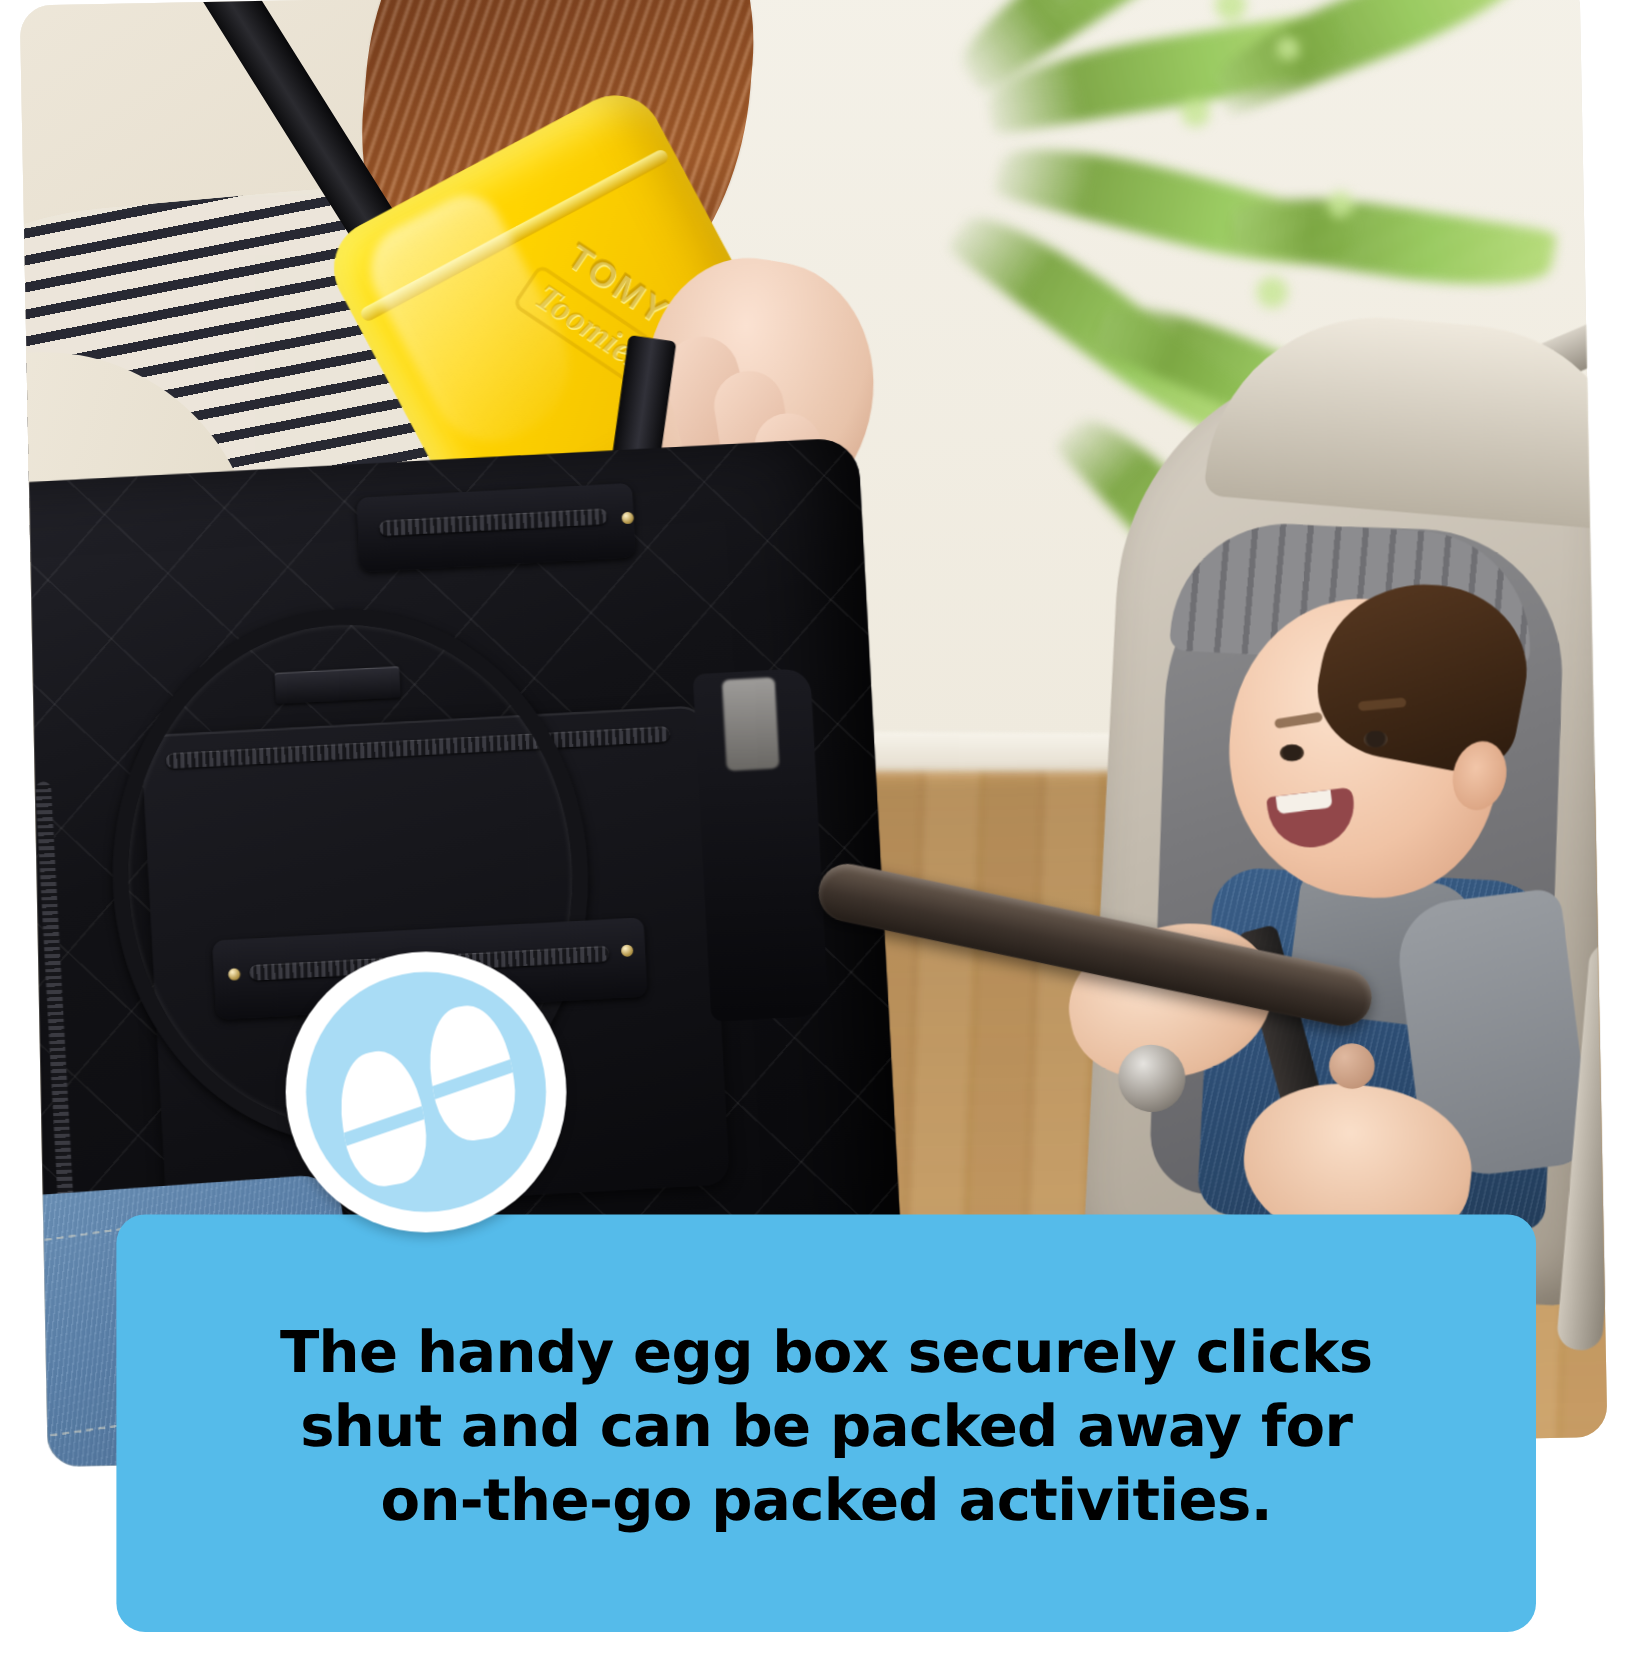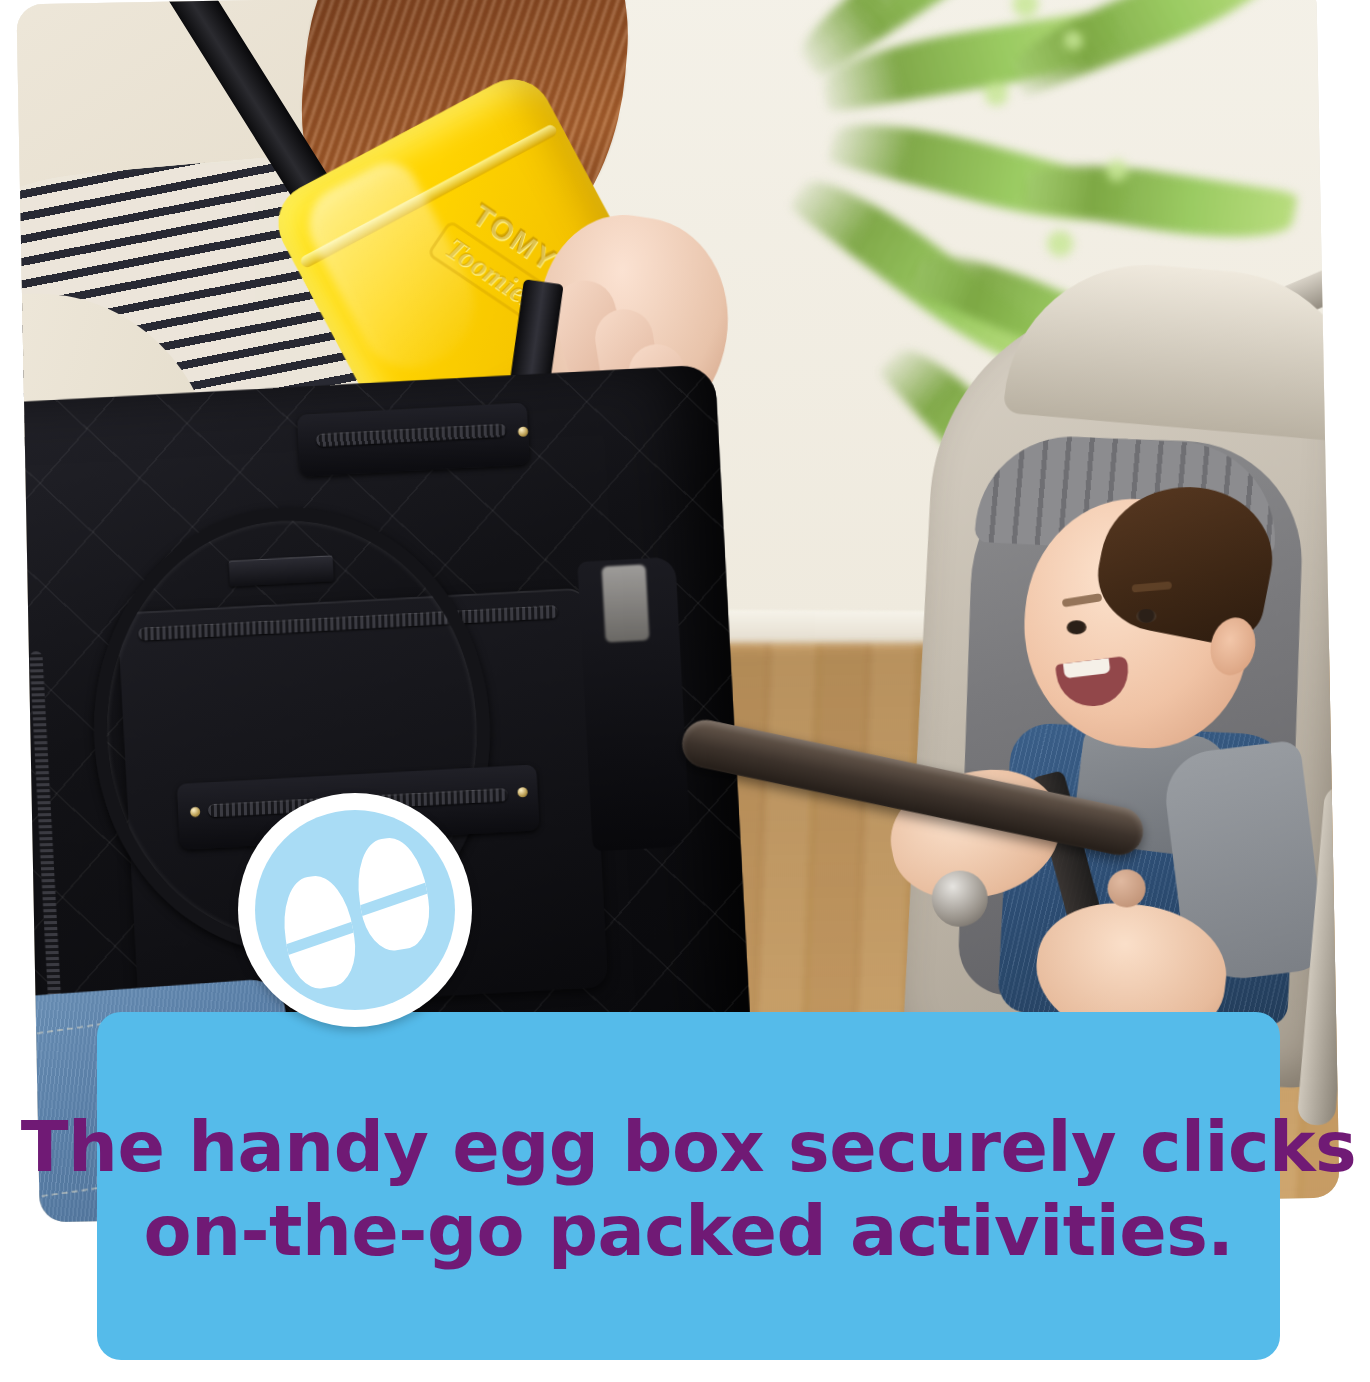--- a/index.html
+++ b/index.html
@@ -589,24 +589,24 @@
     border-radius: 24px;
     z-index: 5;
     display: flex;
     flex-direction: column;
     align-items: center;
     justify-content: center;
     padding-top: 6px;
     box-sizing: border-box;
   }
   .caption-line {
-    color: #701a75;
+    color: #000000;
     font-family: "DejaVu Sans", sans-serif;
     font-weight: bold;
-    font-size: 70px;
+    font-size: 48px;
     line-height: 1.0;
     letter-spacing: -0.5px;
     text-align: center;
     white-space: nowrap;
     margin: 0;
     padding: 7px 0;
   }
 </style>
 </head>
 <body>
@@ -723,16 +723,17 @@
         <div class="split"></div>
       </div>
       <div class="footprint fp-right">
         <div class="split"></div>
       </div>
     </div>
   </div>
 
   <div class="caption">
     <p class="caption-line">The handy egg box securely clicks</p>
+    <p class="caption-line">shut and can be packed away for</p>
     <p class="caption-line">on-the-go packed activities.</p>
   </div>
 
 </div>
 
 </body></html>

